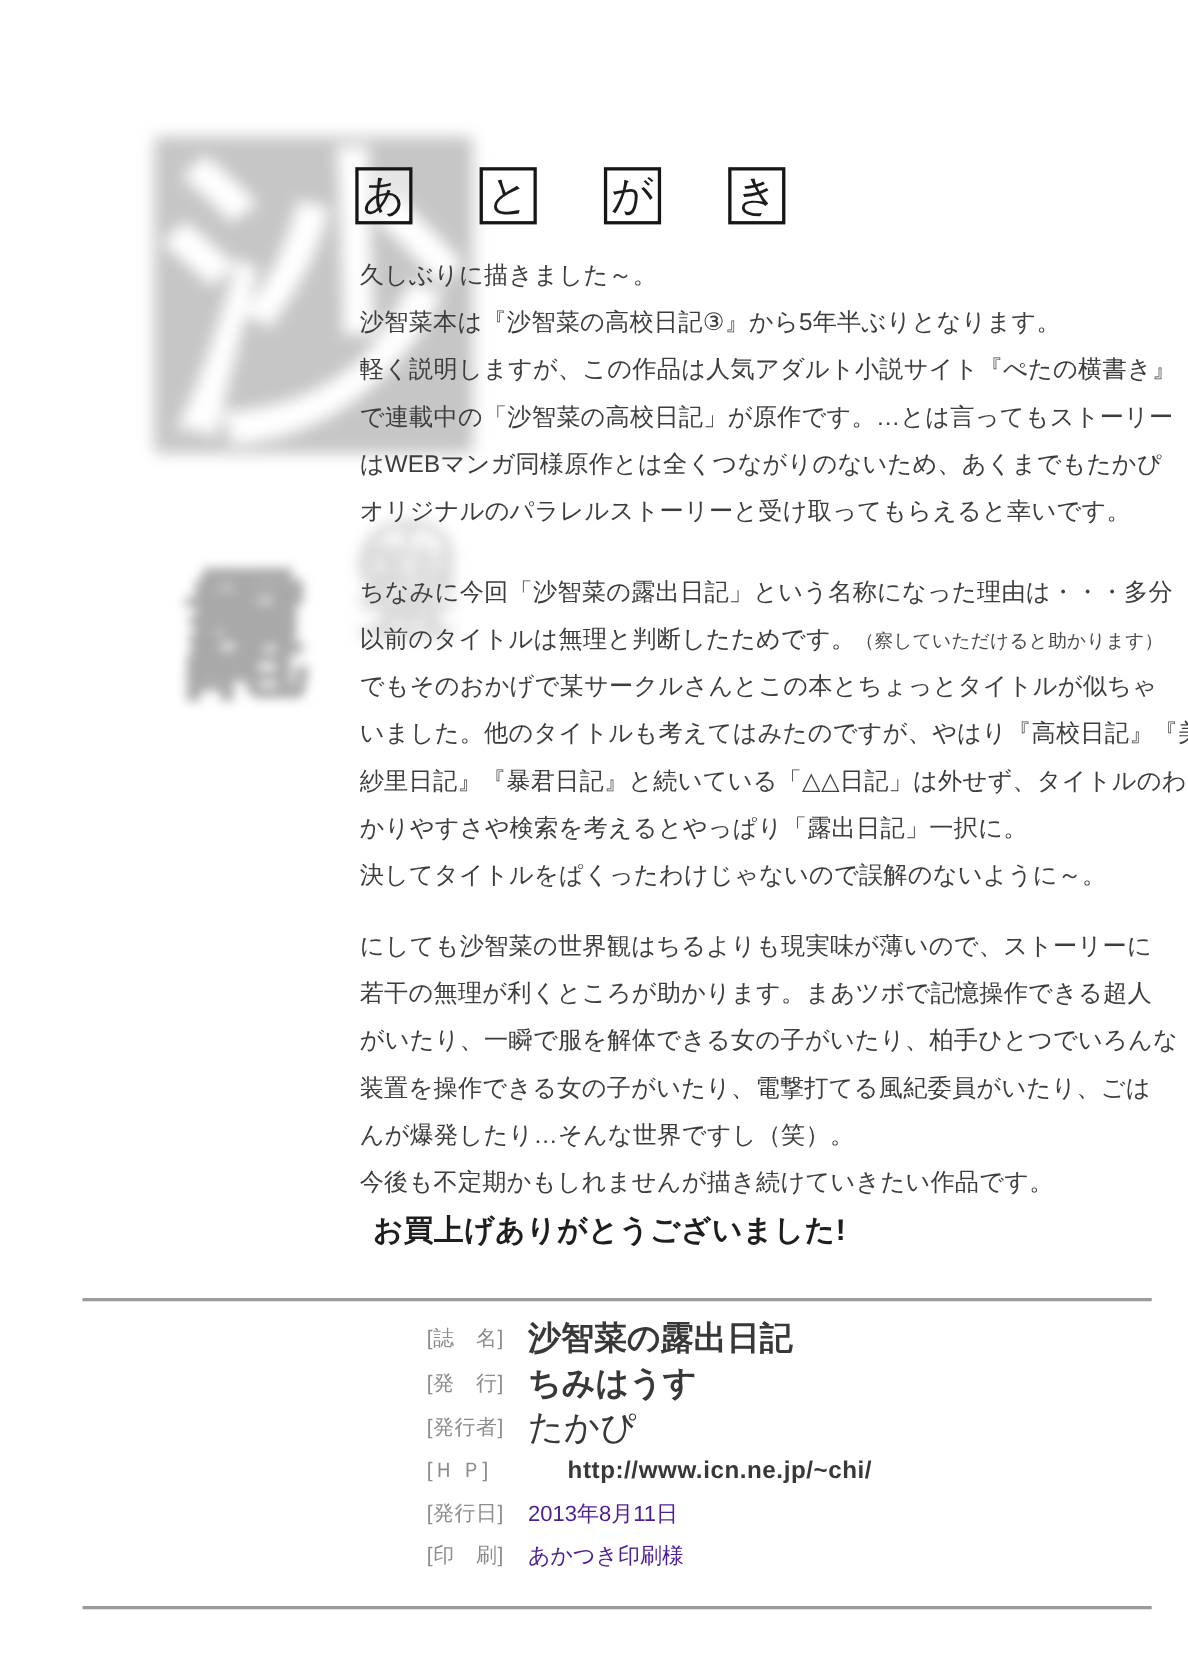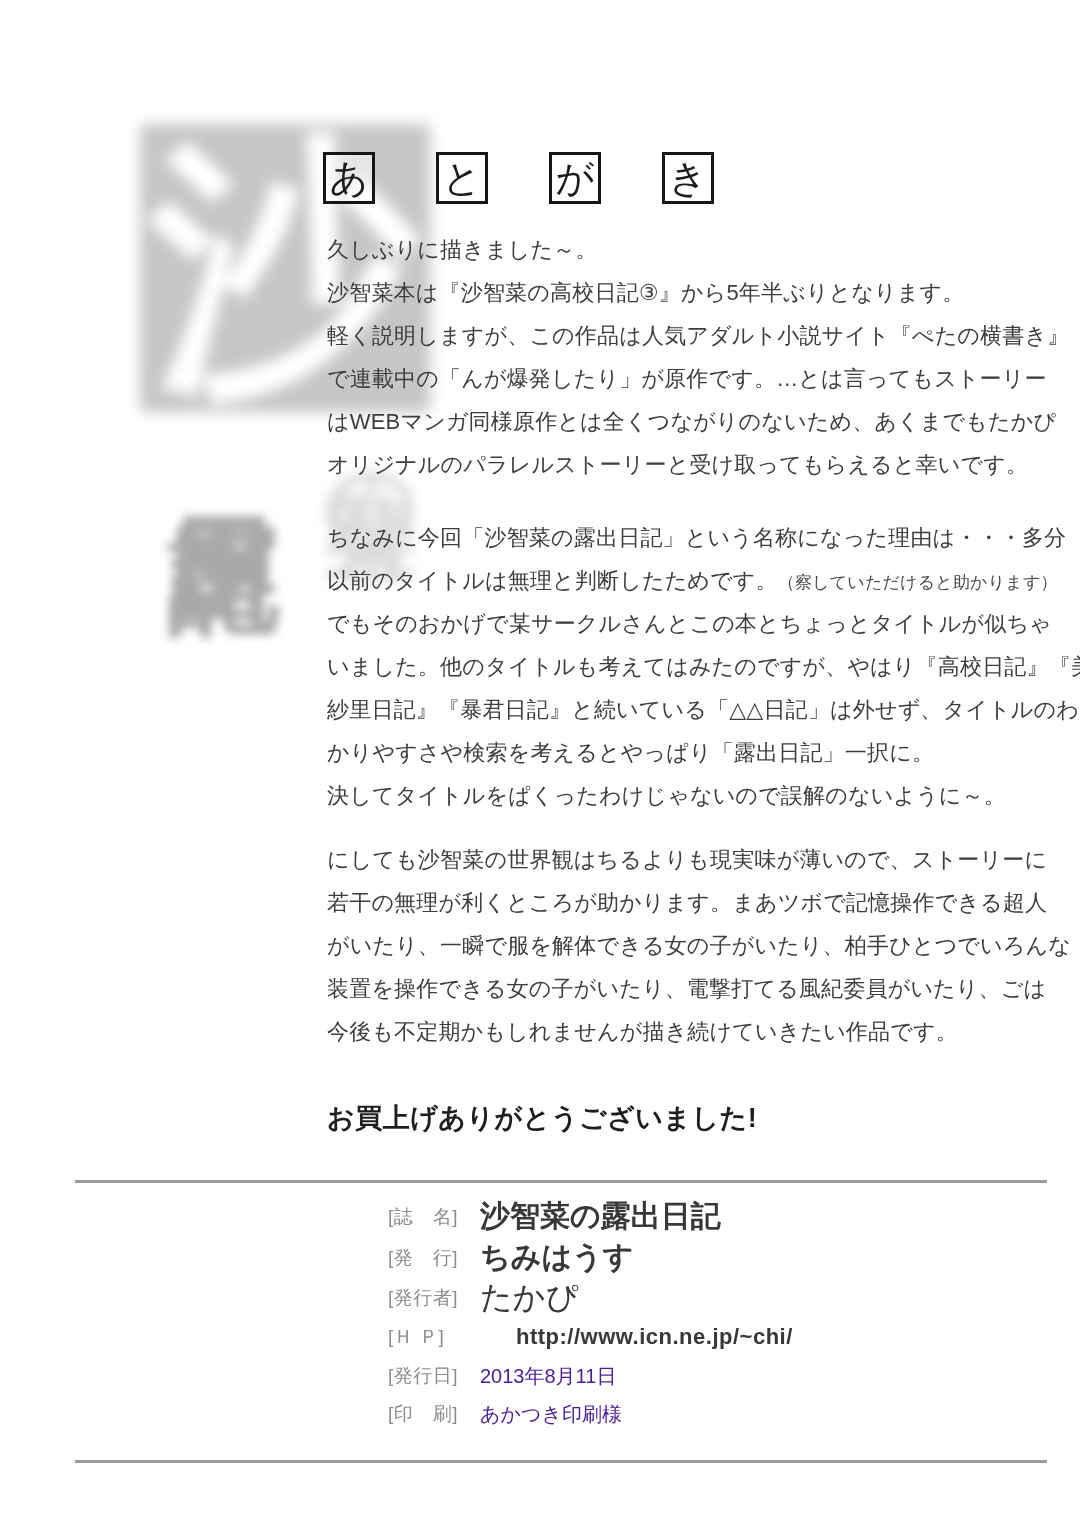--- a/index.html
+++ b/index.html
@@ -51,21 +51,21 @@
   .body-text{position:absolute;left:327px;top:228px;z-index:2;width:660px;}
   .para{margin:0;}
   .para + .para{margin-top:30px;}
   .para.p3{margin-top:21px;}
   .line{
     height:43px;line-height:43px;white-space:nowrap;
     font-size:22px;color:#3d3d3d;letter-spacing:.2px;
   }
   .line .small{font-size:17px;color:#4a4a4a;}
   .thanks{
-    position:absolute;left:327px;top:1100px;z-index:2;
+    position:absolute;left:339px;top:1100px;z-index:2;
     font-size:27px;font-weight:bold;color:#1e1e1e;letter-spacing:.5px;
     white-space:nowrap;
   }
   
   .rule{position:absolute;left:75px;width:972px;height:3px;background:#9b9b9b;z-index:2;}
   .rule-top{top:1180px;}
   .rule-bottom{top:1460px;}
   
   .colophon{position:absolute;left:388px;top:1196px;z-index:2;}
   .col-row{display:flex;align-items:center;white-space:nowrap;}
@@ -101,38 +101,39 @@
       <div class="title-box">と</div>
       <div class="title-box">が</div>
       <div class="title-box">き</div>
     </div>
 
   <div class="body-text" id="body-paragraphs">
       <div class="para p1">
         <div class="line"><span>久しぶりに描きました～。</span></div>
         <div class="line"><span>沙智菜本は『沙智菜の高校日記③』から5年半ぶりとなります。</span></div>
         <div class="line"><span>軽く説明しますが、この作品は人気アダルト小説サイト『ぺたの横書き』</span></div>
-        <div class="line"><span>で連載中の「んが爆発したり」が原作です。…とは言ってもストーリー</span></div>
+        <div class="line"><span>で連載中の「沙智菜の高校日記」が原作です。…とは言ってもストーリー</span></div>
         <div class="line"><span>はWEBマンガ同様原作とは全くつながりのないため、あくまでもたかぴ</span></div>
         <div class="line"><span>オリジナルのパラレルストーリーと受け取ってもらえると幸いです。</span></div>
       </div>
       <div class="para p2">
         <div class="line"><span>ちなみに今回「沙智菜の露出日記」という名称になった理由は・・・多分</span></div>
         <div class="line"><span>以前のタイトルは無理と判断したためです。</span><span class="small">（察していただけると助かります）</span></div>
         <div class="line"><span>でもそのおかげで某サークルさんとこの本とちょっとタイトルが似ちゃ</span></div>
         <div class="line"><span>いました。他のタイトルも考えてはみたのですが、やはり『高校日記』『美</span></div>
         <div class="line"><span>紗里日記』『暴君日記』と続いている「△△日記」は外せず、タイトルのわ</span></div>
         <div class="line"><span>かりやすさや検索を考えるとやっぱり「露出日記」一択に。</span></div>
         <div class="line"><span>決してタイトルをぱくったわけじゃないので誤解のないように～。</span></div>
       </div>
       <div class="para p3">
         <div class="line"><span>にしても沙智菜の世界観はちるよりも現実味が薄いので、ストーリーに</span></div>
         <div class="line"><span>若干の無理が利くところが助かります。まあツボで記憶操作できる超人</span></div>
         <div class="line"><span>がいたり、一瞬で服を解体できる女の子がいたり、柏手ひとつでいろんな</span></div>
         <div class="line"><span>装置を操作できる女の子がいたり、電撃打てる風紀委員がいたり、ごは</span></div>
+        <div class="line"><span>んが爆発したり…そんな世界ですし（笑）。</span></div>
         <div class="line"><span>今後も不定期かもしれませんが描き続けていきたい作品です。</span></div>
       </div>
     </div>
 
   <div class="thanks">お買上げありがとうございました!</div>
 
   <div class="rule rule-top"></div>
 
   <div class="colophon" id="colophon">
       <div class="col-row v-xl">

